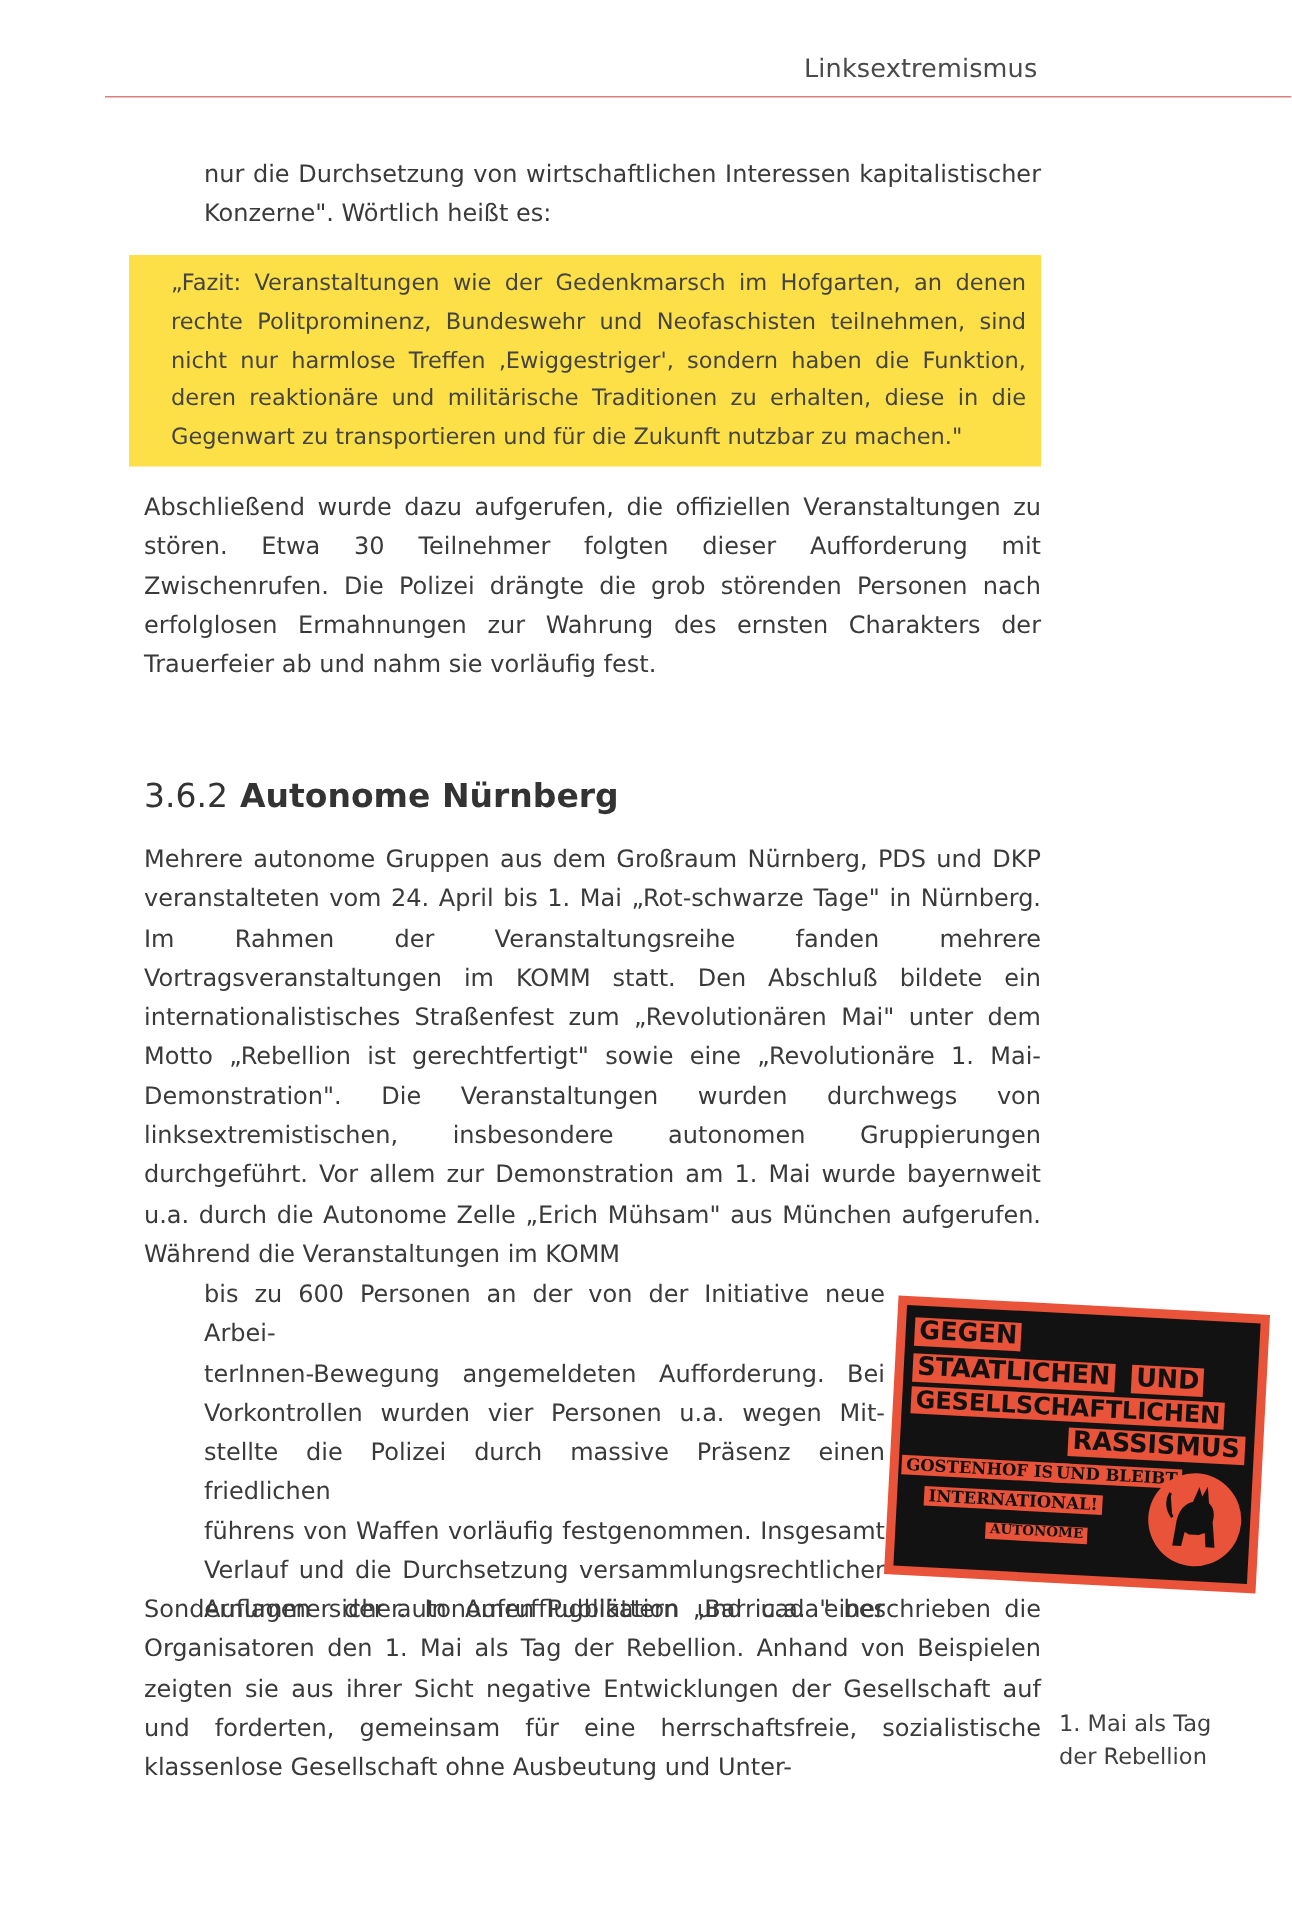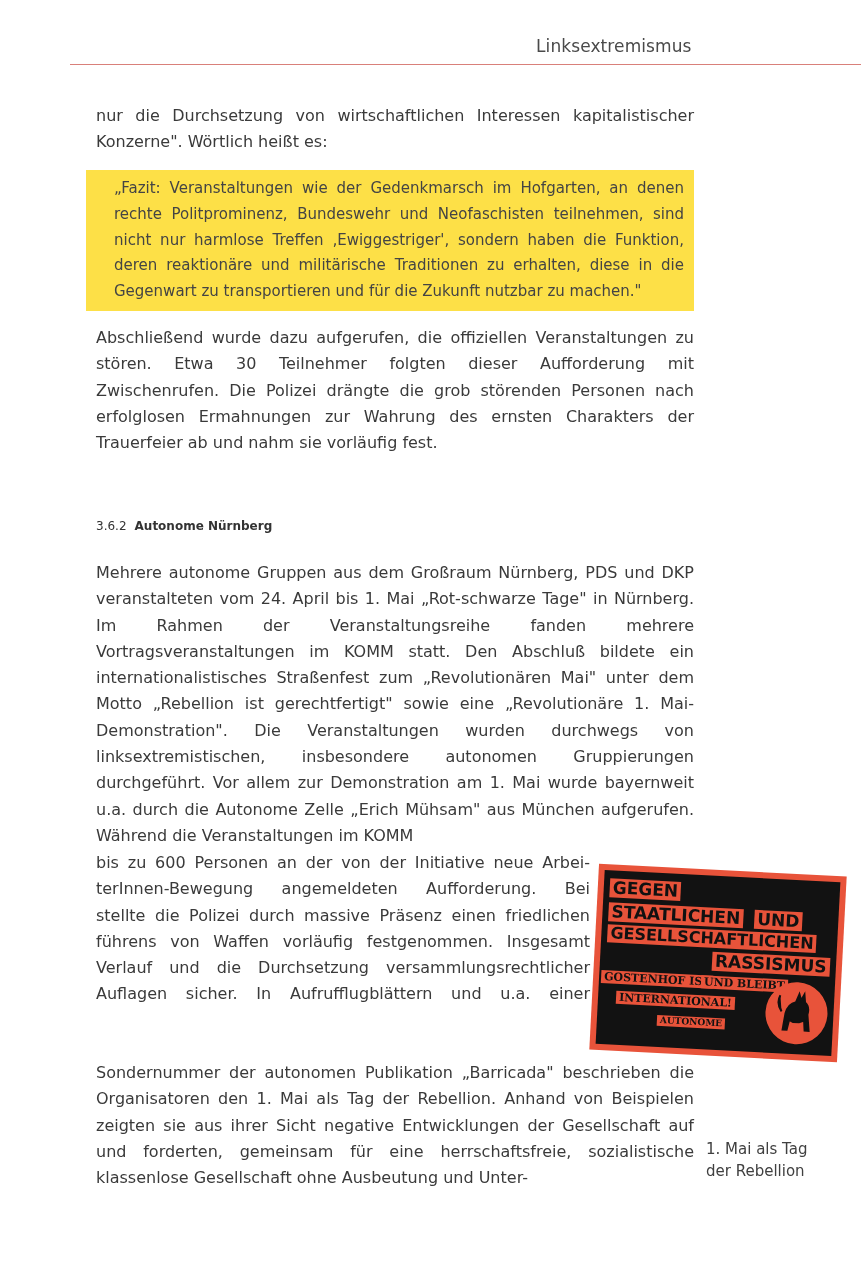--- a/index.html
+++ b/index.html
@@ -6,24 +6,24 @@
     body {
       width: 861px; height: 1274px; background: #ffffff; position: relative; overflow: hidden;
       font-family: "DejaVu Sans", "Liberation Sans", sans-serif; color: #3c3c3c;
     }
     .header { position: absolute; left: 70px; right: 0; top: 30px; height: 36px; }
     .header .running-title { position: absolute; left: 466px; top: 6px; font-size: 17px; color: #4a4a4a; letter-spacing: 0.1px; }
     .header-rule { position: absolute; left: 70px; right: 0; top: 64px; height: 1px; background: #d9807a; }
     .text { position: absolute; left: 96px; width: 598px; font-size: 16px; line-height: 26.3px; text-align: justify; color: #3a3a3a; }
     .text p { margin: 0; }
     .quote { position: absolute; left: 86px; top: 170px; width: 608px; background: #fde047; padding: 6px 10px 6px 28px; box-sizing: border-box; font-size: 15px; line-height: 25.8px; color: #444; text-align: justify; }
-    .heading { position: absolute; left: 96px; top: 519px; font-size: 12px; color: #333; }
+    .heading { position: absolute; left: 96px; top: 519px; font-size: 22px; color: #333; }
     .heading .num { font-weight: normal; margin-right: 8px; }
     .heading .ttl { font-weight: bold; }
-    .wrap-line { display: block; text-align: justify; text-align-last: justify; }
+    .wrap-line { display: block; text-align: justify; text-align-last: justify; margin-left: 40px; }
     .wrap-line.last { text-align-last: left; }
     .poster { position: absolute; left: 594px; top: 870px; width: 248px; height: 186px; transform: rotate(3deg); background: #e8533a; padding: 6px; box-sizing: border-box; }
     .poster-inner { width: 100%; height: 100%; background: #121212; position: relative; overflow: hidden; }
     .bar { position: absolute; background: #e8533a; color: #111; font-weight: bold; font-family: "DejaVu Sans", sans-serif; line-height: 1; padding: 1px 3px; white-space: nowrap; }
     .bar.serif { font-family: "DejaVu Serif", serif; font-size: 11px; }
     .cat-circle { position: absolute; right: 6px; bottom: 10px; width: 62px; height: 62px; border-radius: 50%; background: #e8533a; }
     .caption { position: absolute; left: 706px; top: 1138px; font-size: 15px; line-height: 22px; color: #404040; }
   </style>
 </head>
 <body>
@@ -49,20 +49,21 @@
   <span class="num">3.6.2</span><span class="ttl">Autonome Nürnberg</span>
 </div>
 
 <div class="text" style="top:560px;">
   <p>Mehrere autonome Gruppen aus dem Großraum Nürnberg, PDS und DKP veranstalteten vom 24. April bis 1. Mai „Rot-schwarze Tage" in Nürnberg. Im Rahmen der Veranstaltungsreihe fanden mehrere Vortragsveranstaltungen im KOMM statt. Den Abschluß bildete ein internationalistisches Straßenfest zum „Revolutionären Mai" unter dem Motto „Rebellion ist gerechtfertigt" sowie eine „Revolutionäre 1. Mai-Demonstration". Die Veranstaltungen wurden durchwegs von linksextremistischen, insbesondere autonomen Gruppierungen durchgeführt. Vor allem zur Demonstration am 1. Mai wurde bayernweit u.a. durch die Autonome Zelle „Erich Mühsam" aus München aufgerufen. Während die Veranstaltungen im KOMM</p>
 </div>
 
 <div class="text" style="top:850px; width:494px;">
   <span class="wrap-line">bis zu 600 Personen an der von der Initiative neue Arbei-</span>
   <span class="wrap-line">terInnen-Bewegung angemeldeten Aufforderung. Bei</span>
+  <span class="wrap-line">Vorkontrollen wurden vier Personen u.a. wegen Mit-</span>
   <span class="wrap-line">stellte die Polizei durch massive Präsenz einen friedlichen</span>
   <span class="wrap-line">führens von Waffen vorläufig festgenommen. Insgesamt</span>
   <span class="wrap-line">Verlauf und die Durchsetzung versammlungsrechtlicher</span>
   <span class="wrap-line">Auflagen sicher. In Aufrufflugblättern und u.a. einer</span>
 </div>
 
 <div class="text" style="top:1060px;">
   <p>Sondernummer der autonomen Publikation „Barricada" beschrieben die Organisatoren den 1. Mai als Tag der Rebellion. Anhand von Beispielen zeigten sie aus ihrer Sicht negative Entwicklungen der Gesellschaft auf und forderten, gemeinsam für eine herrschaftsfreie, sozialistische klassenlose Gesellschaft ohne Ausbeutung und Unter-</p>
 </div>
 

